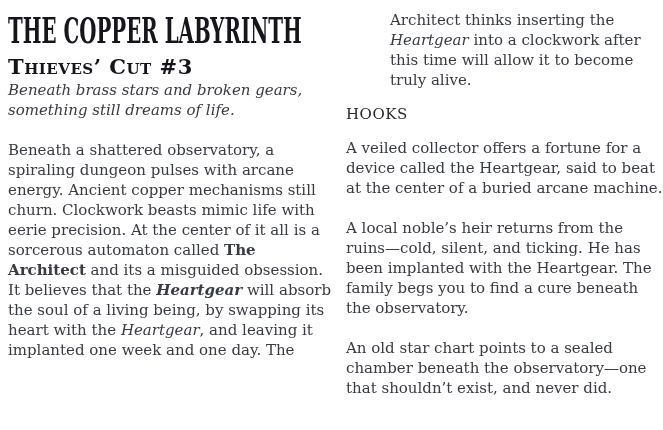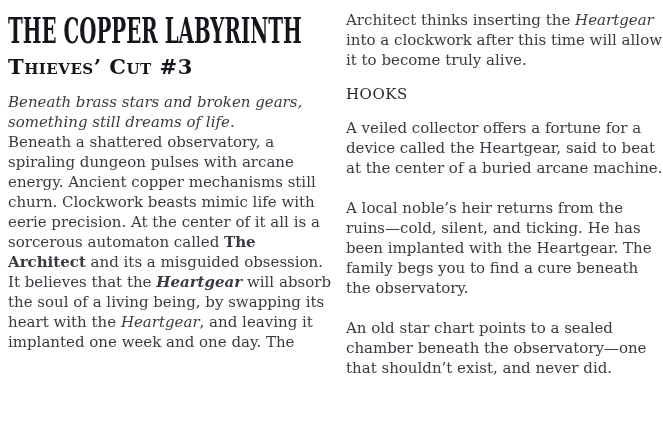--- a/index.html
+++ b/index.html
@@ -37,33 +37,34 @@
     transform-origin: 0 0;
     letter-spacing: 0px;
   }
   .doc-subtitle {
     font-size: 21px;
     line-height: 26px;
     font-weight: bold;
     font-variant: small-caps;
     letter-spacing: 0.5px;
     color: #15151b;
-    margin: 0 0 12px 0;
+    margin: 0 0 0 0;
   }
   p {
     font-size: 15px;
     line-height: 20px;
     margin: 0;
   }
   .tagline {
     font-style: italic;
-    margin-bottom: 0;
+    margin-bottom: 20px;
   }
   .intro-continued {
     margin-bottom: 14px;
+    margin-left: 44px;
   }
   .hooks-heading {
     font-size: 15px;
     line-height: 20px;
     font-weight: normal;
     letter-spacing: 0.5px;
     color: #26262c;
     margin: 0 0 14px 0;
   }
   .hook {

